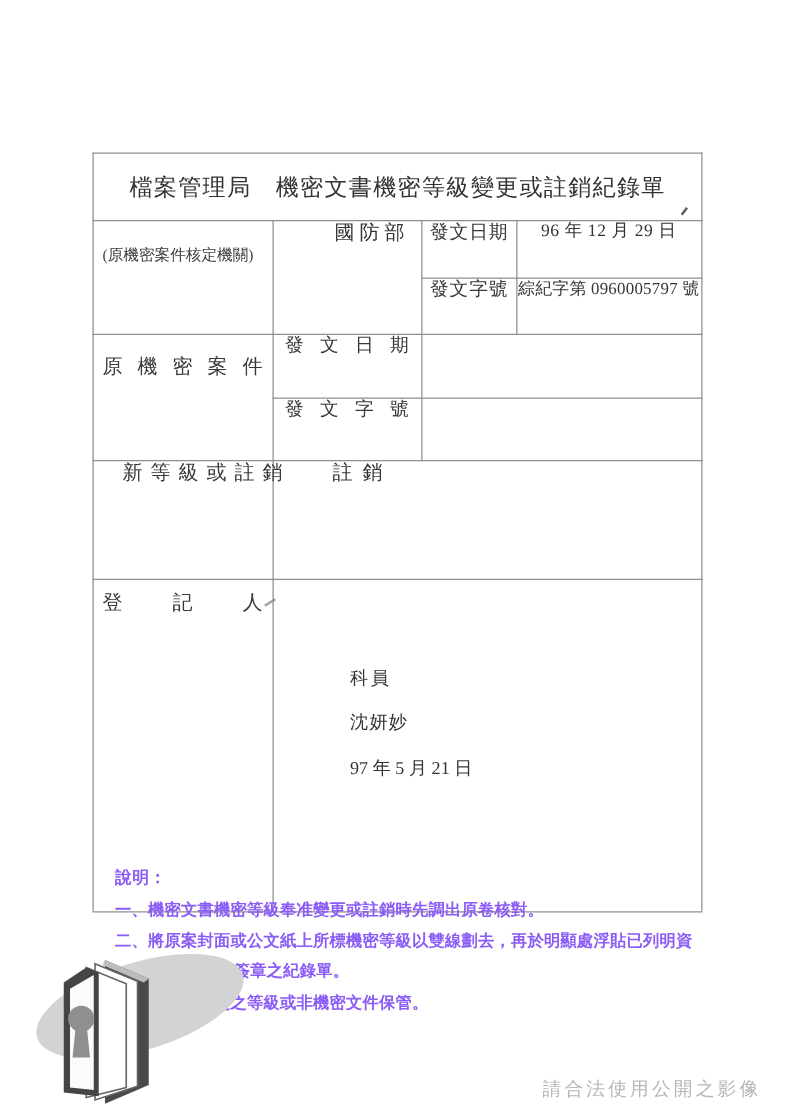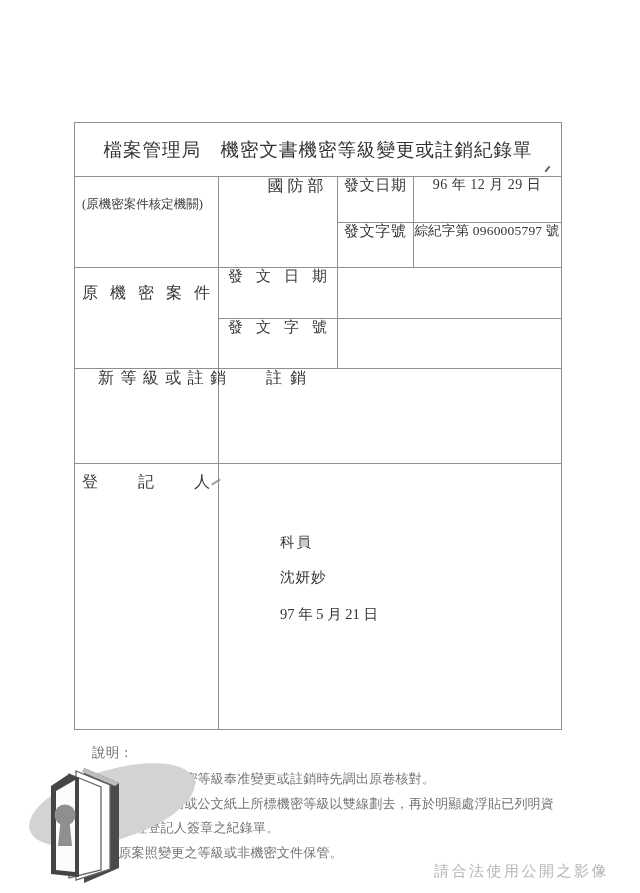--- a/index.html
+++ b/index.html
@@ -26,22 +26,22 @@
   }
   .title-text{font-size:18.5px;letter-spacing:1px;color:#333;white-space:nowrap;}
   .sublabel{font-size:12.5px;white-space:nowrap;margin-top:11px;color:#3d3d3d;}
   .val-md{font-size:14px;letter-spacing:0.5px;color:#343434;}
   .val-sm{font-size:13.5px;letter-spacing:0.2px;color:#343434;white-space:nowrap;}
   .agency{font-size:16px;letter-spacing:4px;color:#343434;text-indent:4px;margin-left:36px;}
   .cancel-val{font-size:16px;letter-spacing:2px;color:#343434;}
   .hints{line-height:19px;font-size:13.5px;color:#3d3d3d;}
   .reg-val{position:absolute;left:62px;font-size:14.5px;color:#343434;}
   
-  .notes{position:absolute;left:92px;top:744px;width:473px;font-size:13px;
-         letter-spacing:0.2px;color:#737373;}
+  .notes{position:absolute;left:92px;top:693px;width:473px;font-size:13px;
+         letter-spacing:0.2px;color:#8b5cf6;font-weight:bold;}
   .notes-heading{font-size:13.5px;margin:0 0 5px 0;}
   .note-item{line-height:24.5px;padding-left:29px;text-indent:-29px;margin:0;}
   .watermark{
     position:absolute;left:434px;top:862px;font-size:15px;letter-spacing:2.5px;
     color:#b6b6b6;white-space:nowrap;
   }
   .tick{position:absolute;background:#5f5f5f;}
   .pen-mark{position:absolute;background:#8a8a8a;opacity:0.8;}
 </style>
 </head>

